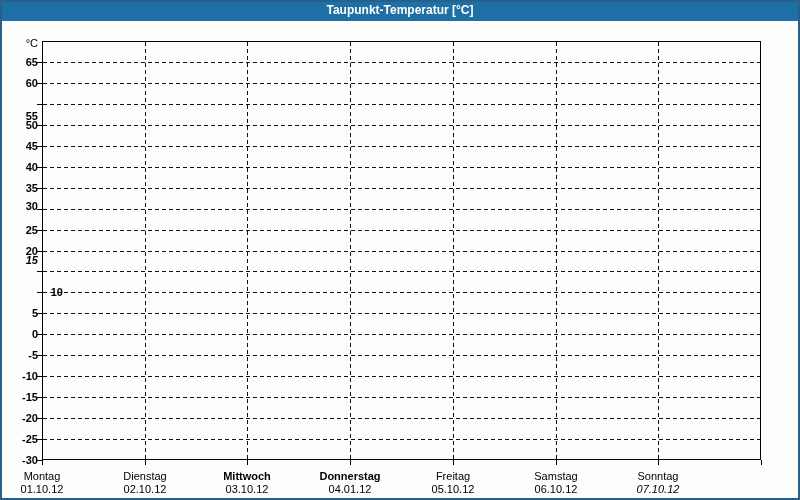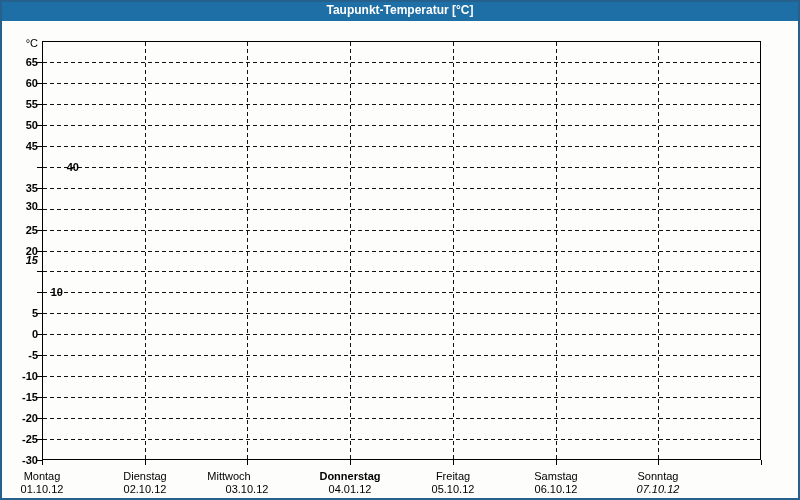--- a/index.html
+++ b/index.html
@@ -36,30 +36,30 @@
   <div class="unit">°C</div>
   <div class="plot"></div>
 <div class="hgrid" style="top: 60px; left: 41px; width: 717px;"></div>
     <div class="ytick" style="top: 60px;"></div>
     <div class="ylab" style="top: 54px;">65</div>
     <div class="hgrid" style="top: 81px; left: 41px; width: 717px;"></div>
     <div class="ytick" style="top: 81px;"></div>
     <div class="ylab" style="top: 75px;">60</div>
     <div class="hgrid" style="top: 102px; left: 41px; width: 717px;"></div>
     <div class="ytick" style="top: 102px;"></div>
-    <div class="ylab" style="top: 96px;">55</div>
+    <div class="ylab" style="top: 108px;">55</div>
     <div class="hgrid" style="top: 123px; left: 41px; width: 717px;"></div>
     <div class="ytick" style="top: 123px;"></div>
     <div class="ylab" style="top: 117px;">50</div>
     <div class="hgrid" style="top: 144px; left: 41px; width: 717px;"></div>
     <div class="ytick" style="top: 144px;"></div>
     <div class="ylab" style="top: 138px;">45</div>
     <div class="hgrid" style="top: 165px; left: 41px; width: 717px;"></div>
     <div class="ytick" style="top: 165px;"></div>
-    <div class="ylab" style="top: 159px; padding-left: 41px;">40</div>
+    <div class="ylab" style="top: 159px;">40</div>
     <div class="hgrid" style="top: 186px; left: 41px; width: 717px;"></div>
     <div class="ytick" style="top: 186px;"></div>
     <div class="ylab" style="top: 180px;">35</div>
     <div class="hgrid" style="top: 207px; left: 41px; width: 717px;"></div>
     <div class="ytick" style="top: 207px;"></div>
     <div class="ylab" style="top: 198px;">30</div>
     <div class="hgrid" style="top: 228px; left: 41px; width: 717px;"></div>
     <div class="ytick" style="top: 228px;"></div>
     <div class="ylab" style="top: 222px;">25</div>
     <div class="hgrid" style="top: 249px; left: 41px; width: 717px;"></div>
@@ -105,21 +105,21 @@
     <div class="xtick" style="left: 245px;"></div>
     <div class="xtick" style="left: 348px;"></div>
     <div class="xtick" style="left: 451px;"></div>
     <div class="xtick" style="left: 554px;"></div>
     <div class="xtick" style="left: 656px;"></div>
     <div class="xtick" style="left: 759px;"></div>
     <div class="xday" style="left: -8px;">Montag</div>
     <div class="xdate" style="left: -8px;">01.10.12</div>
     <div class="xday" style="left: 95px;">Dienstag</div>
     <div class="xdate" style="left: 95px;">02.10.12</div>
-    <div class="xday" style="left: 179px;">Mittwoch</div>
+    <div class="xday" style="left: 197px; font-weight: bold;">Mittwoch</div>
     <div class="xdate" style="left: 197px;">03.10.12</div>
     <div class="xday" style="left: 300px; font-weight: bold;">Donnerstag</div>
     <div class="xdate" style="left: 300px;">04.01.12</div>
     <div class="xday" style="left: 403px;">Freitag</div>
     <div class="xdate" style="left: 403px;">05.10.12</div>
     <div class="xday" style="left: 506px;">Samstag</div>
     <div class="xdate" style="left: 506px;">06.10.12</div>
     <div class="xday" style="left: 608px;">Sonntag</div>
     <div class="xdate" style="left: 608px; font-style: italic;">07.10.12</div>
   </div>

